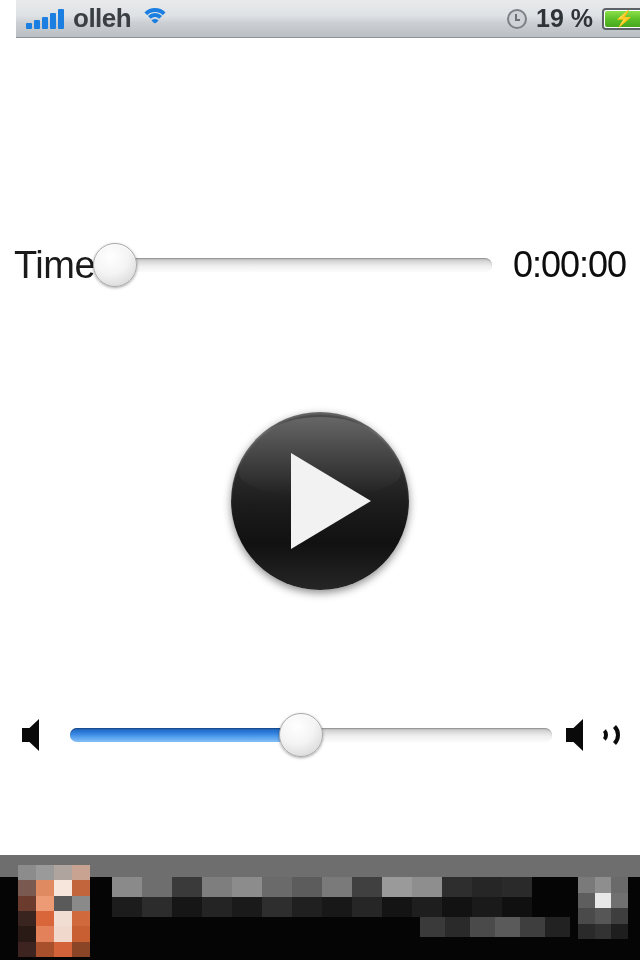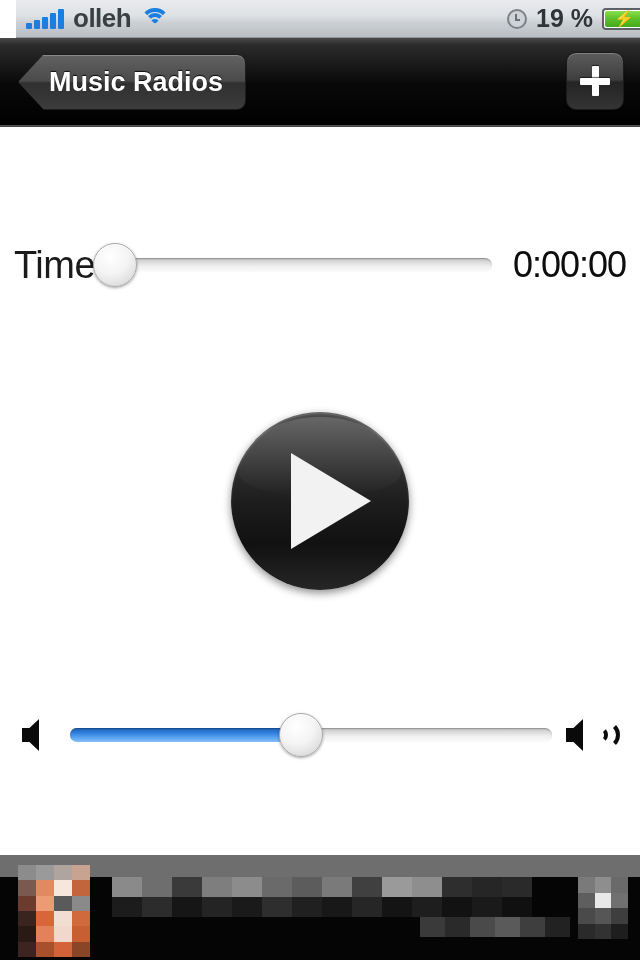--- a/index.html
+++ b/index.html
@@ -194,29 +194,20 @@
       <div class="alarm"></div>
       <div class="batt-pct">19 %</div>
       <div class="battery">
         <div class="fill">
             <span class="bolt">⚡</span>
           </div>
       </div>
     </div>
   </div>
 
-  <div class="navbar">
-    <div class="backbtn">
-      <span class="lbl">Music Radios</span>
-    </div>
-    <div class="plusbtn">
-      <span class="pv"></span>
-      <span class="ph"></span>
-    </div>
-  </div>
 
   <div class="content">
 
     <div class="timer-row">
       <div class="timer-label">Timer</div>
       <div class="slider">
         <div class="track"></div>
         <div class="thumb" id="timer-thumb" style="left: 0%;"></div>
       </div>
       <div class="timer-value">0:00:00</div>

